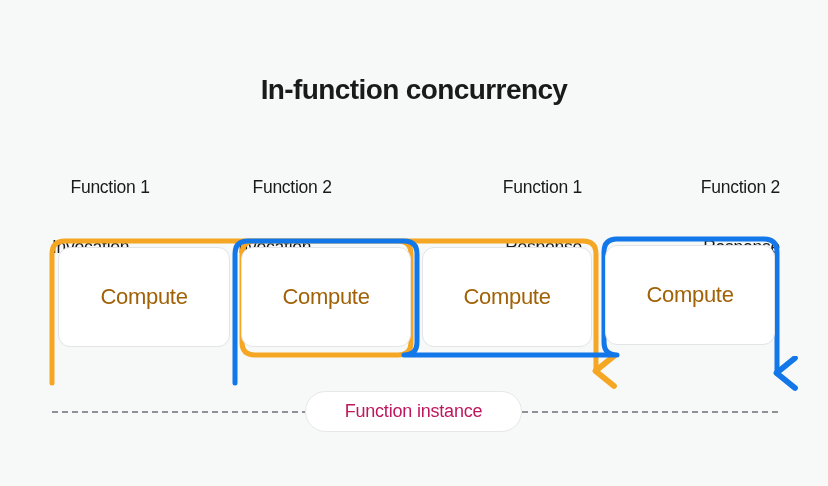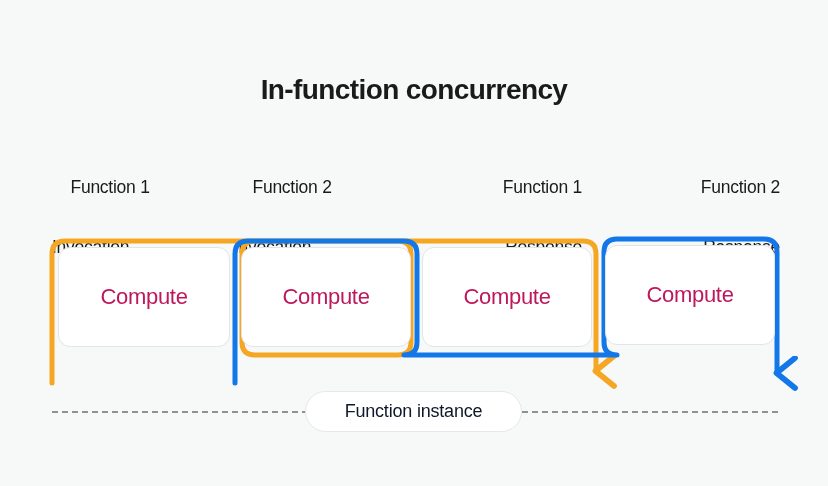--- a/index.html
+++ b/index.html
@@ -64,21 +64,21 @@
     background: #ffffff;
     border: 1px solid #e3e4e6;
     border-radius: 12px;
     box-sizing: border-box;
     display: flex;
     align-items: center;
     justify-content: center;
   }
   .card-text {
     font-size: 22px;
-    color: #be185d;
+    color: #a16207;
     letter-spacing: -0.3px;
   }
   #card-0 { left: 58px;  top: 247px; width: 172px; height: 100px; }
   #card-1 { left: 241px; top: 247px; width: 170px; height: 100px; }
   #card-2 { left: 422px; top: 247px; width: 170px; height: 100px; }
   #card-3 { left: 605px; top: 245px; width: 170px; height: 100px; }
 
   
   #instance-line {
     position: absolute;
@@ -97,21 +97,21 @@
     background: #ffffff;
     border: 1px solid #e6e7e9;
     border-radius: 21px;
     box-sizing: border-box;
     display: flex;
     align-items: center;
     justify-content: center;
   }
   #instance-pill .pill-text {
     font-size: 18px;
-    color: #0f172a;
+    color: #be185d;
     letter-spacing: -0.2px;
   }
 </style>
 </head>
 <body>
 
 <div id="stage">
 
   <div id="title">In-function concurrency</div>
 

